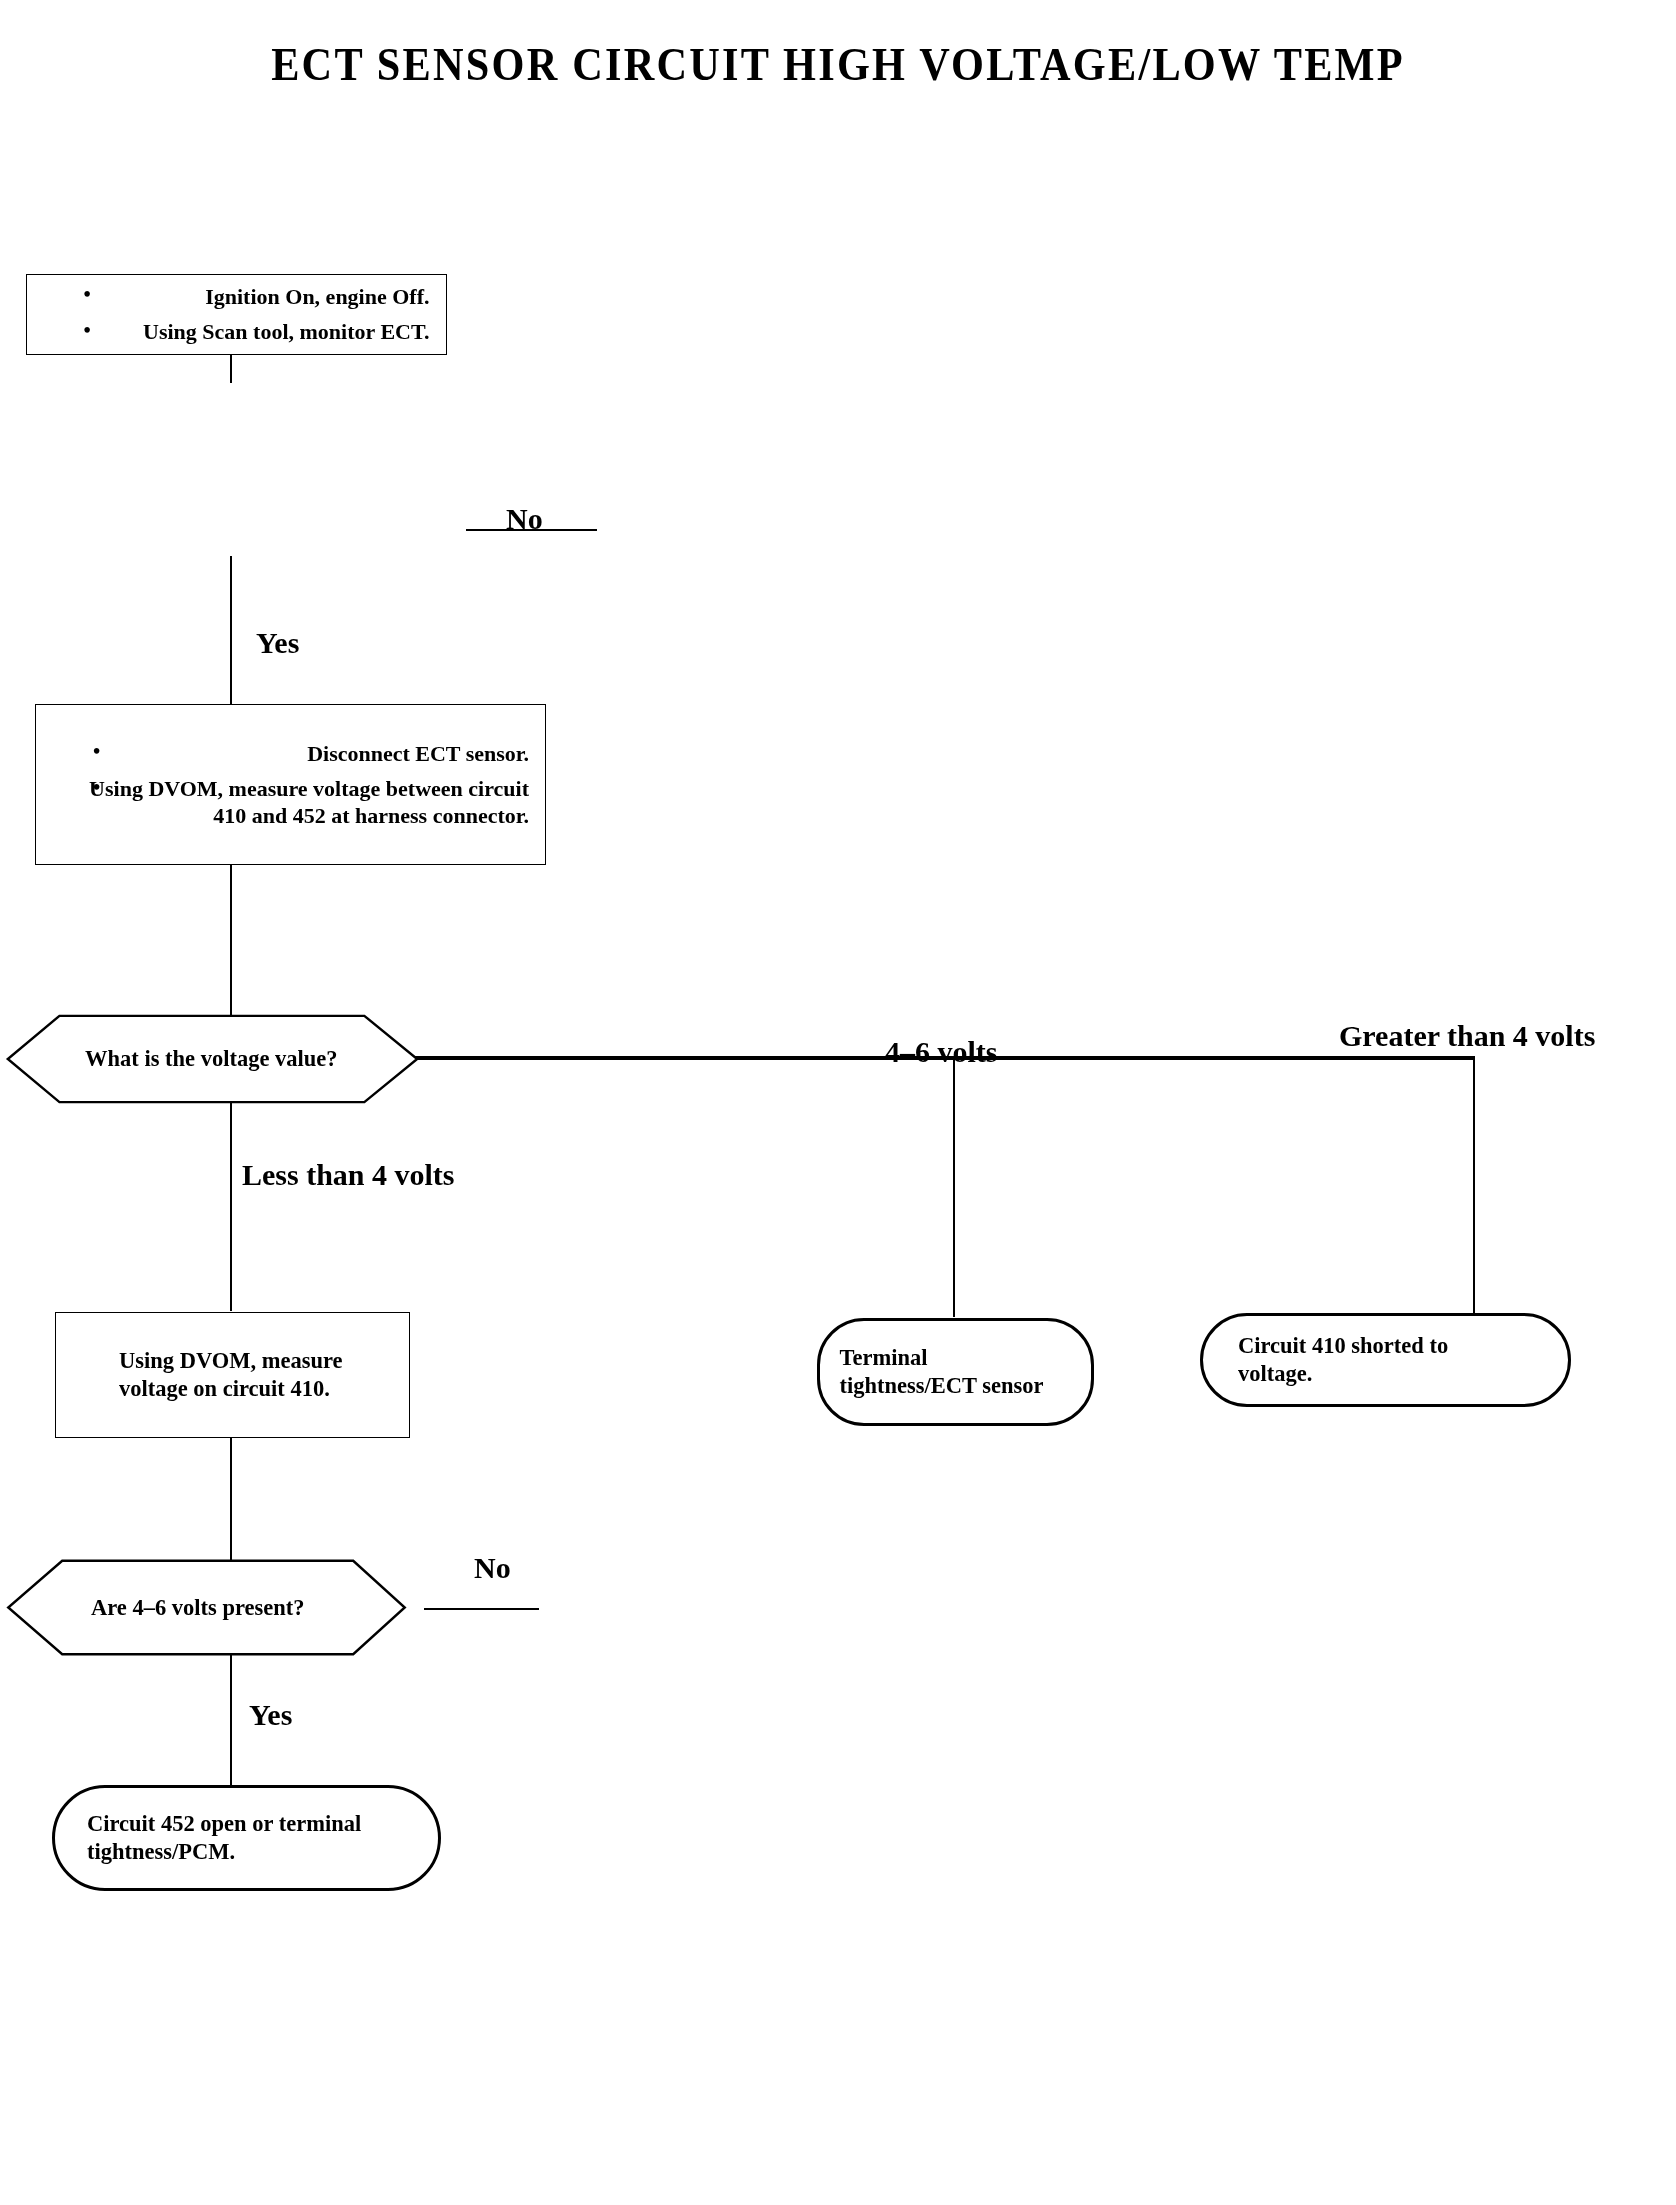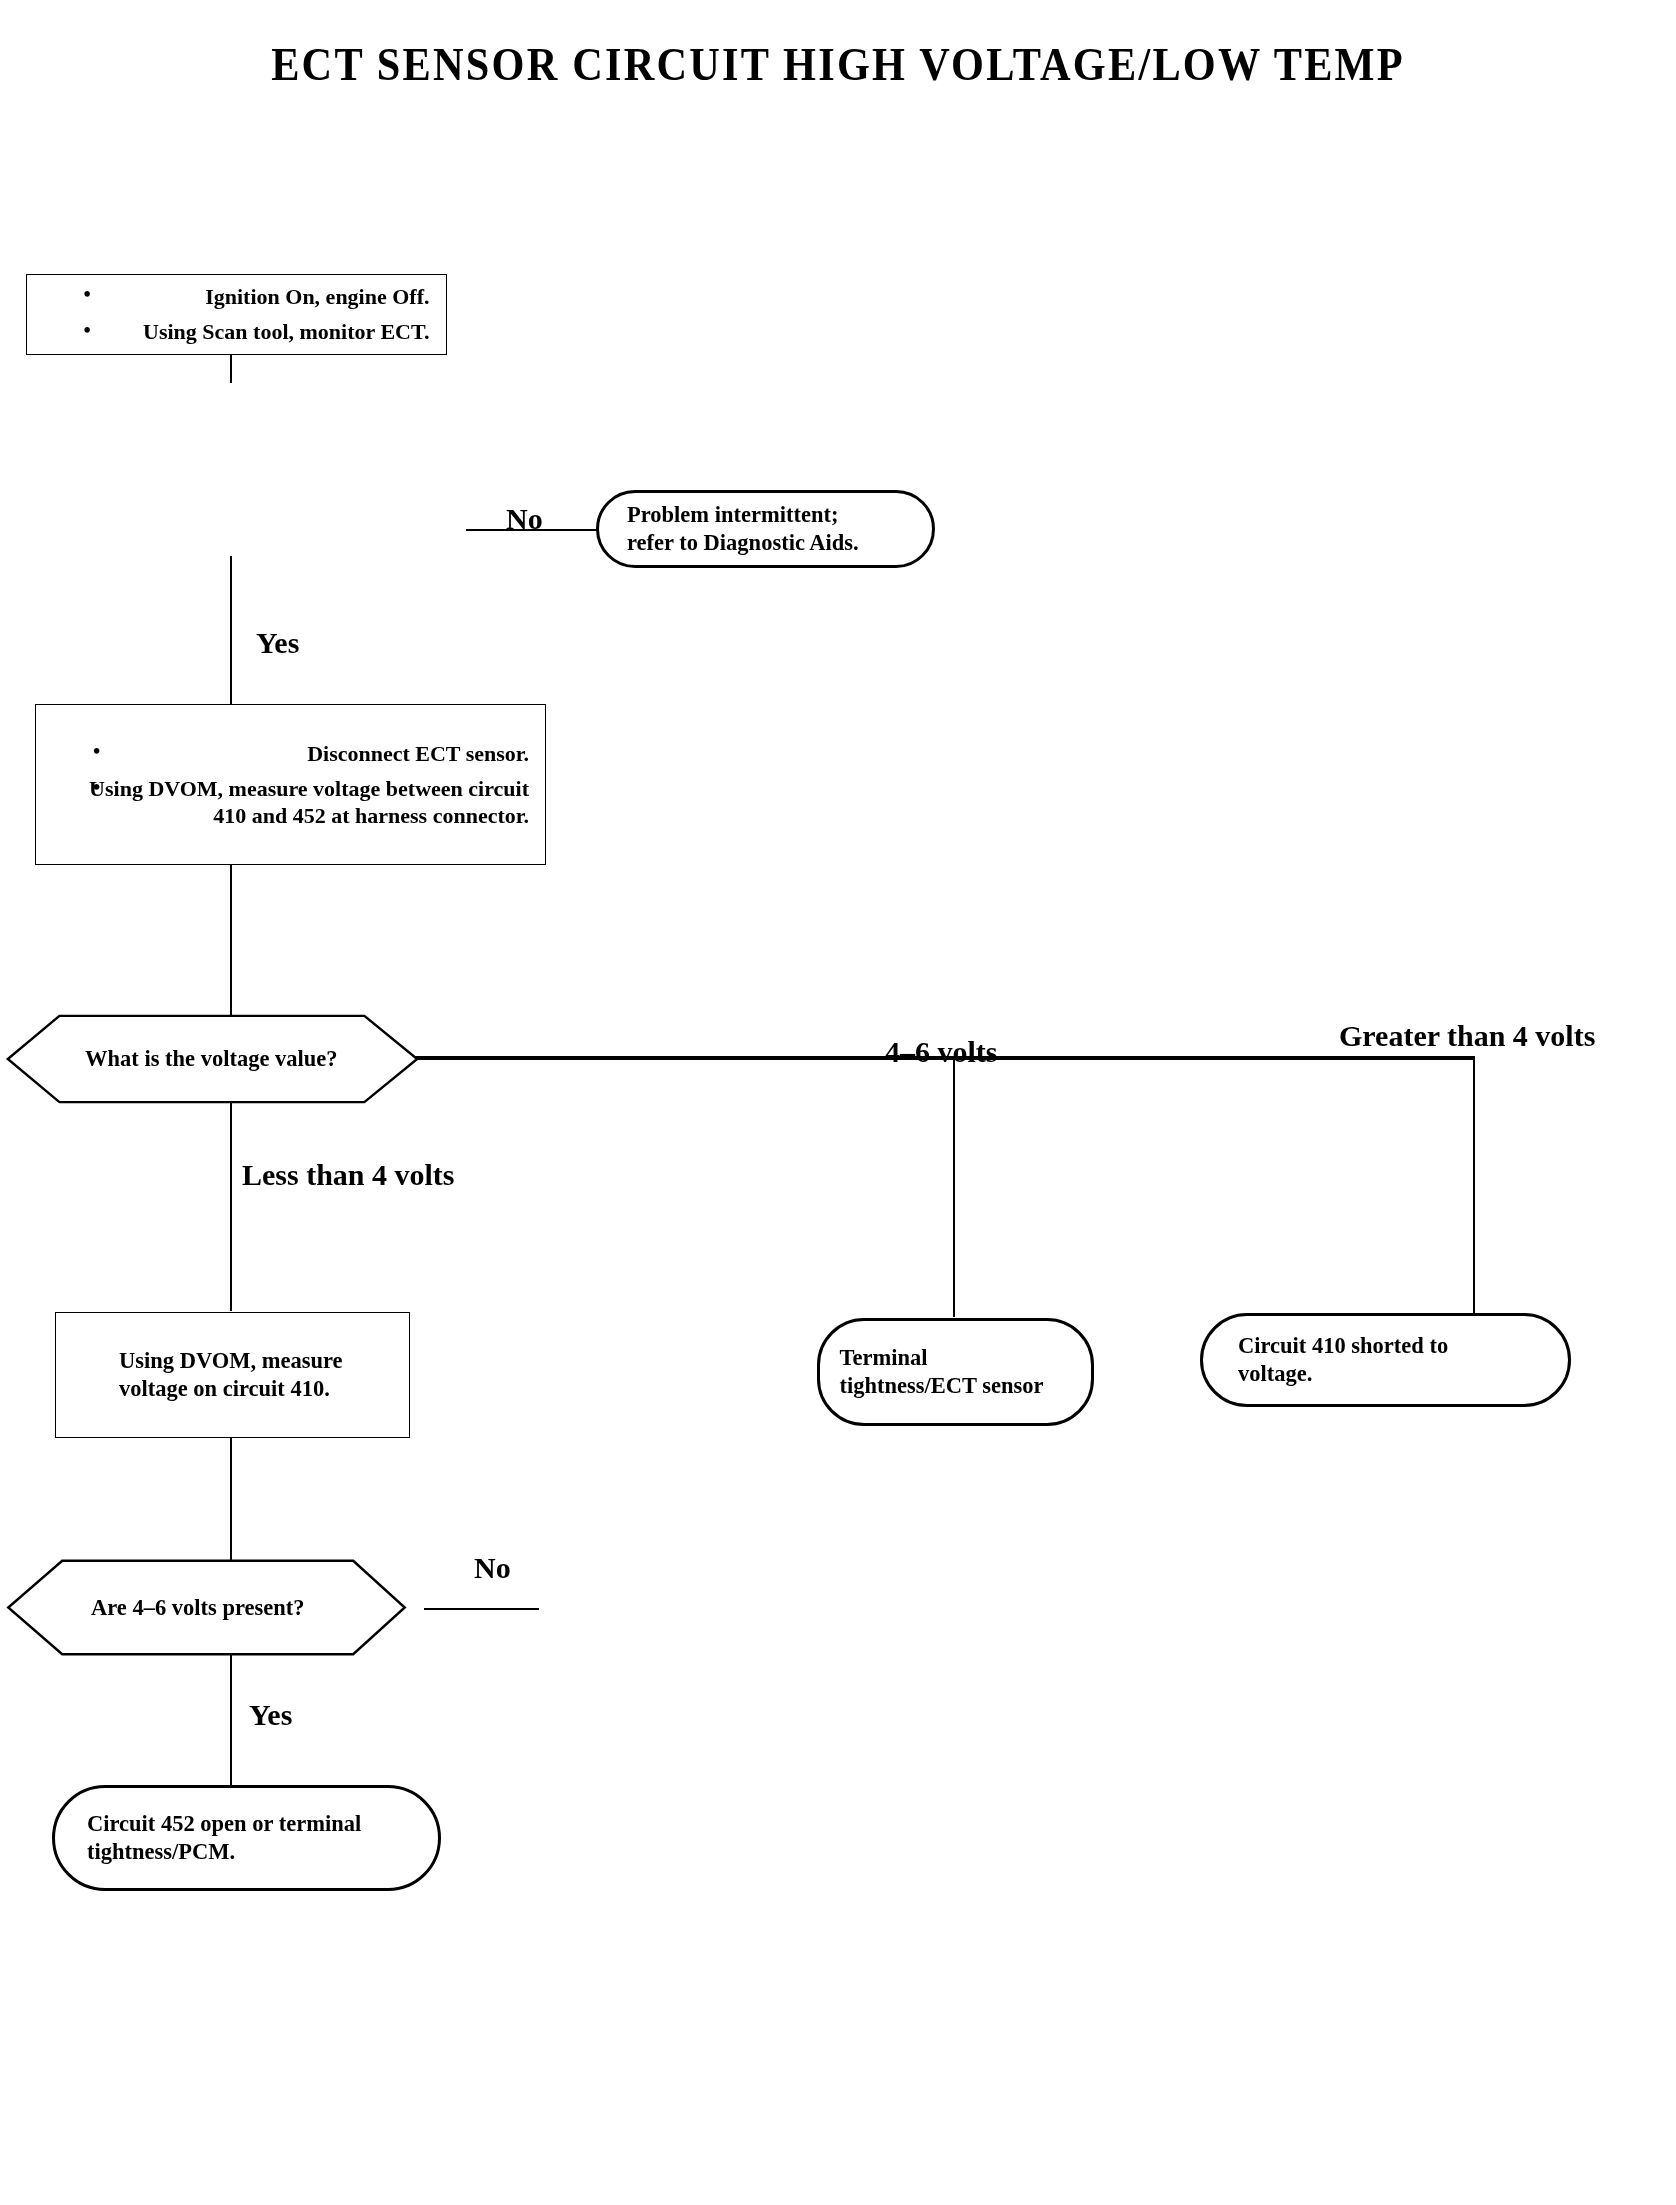--- a/index.html
+++ b/index.html
@@ -178,24 +178,20 @@
   <div class="proc-box" style="left:25.5px; top:274px; width:421px; height:81px;">
     <div class="proc-inner">
       <ul class="bullets">
         <li>Ignition On, engine Off.</li>
         <li>Using Scan tool, monitor ECT.</li>
       </ul>
     </div>
   </div>
 
 
-  <div class="terminator" style="left:596px; top:490px; width:339px; height:78px; border-radius:39px;">
-    <div class="term-text">Problem intermittent;
-refer to Diagnostic Aids.</div>
-  </div>
 
   <div class="proc-box" style="left:35px; top:704px; width:511px; height:161px;">
     <div class="proc-inner">
       <ul class="bullets" style="padding-left:0;">
         <li style="padding-left:33px;">Disconnect ECT sensor.</li>
         <li style="padding-left:33px;">Using DVOM, measure voltage between circuit 410 and 452 at harness connector.</li>
       </ul>
     </div>
   </div>
 

